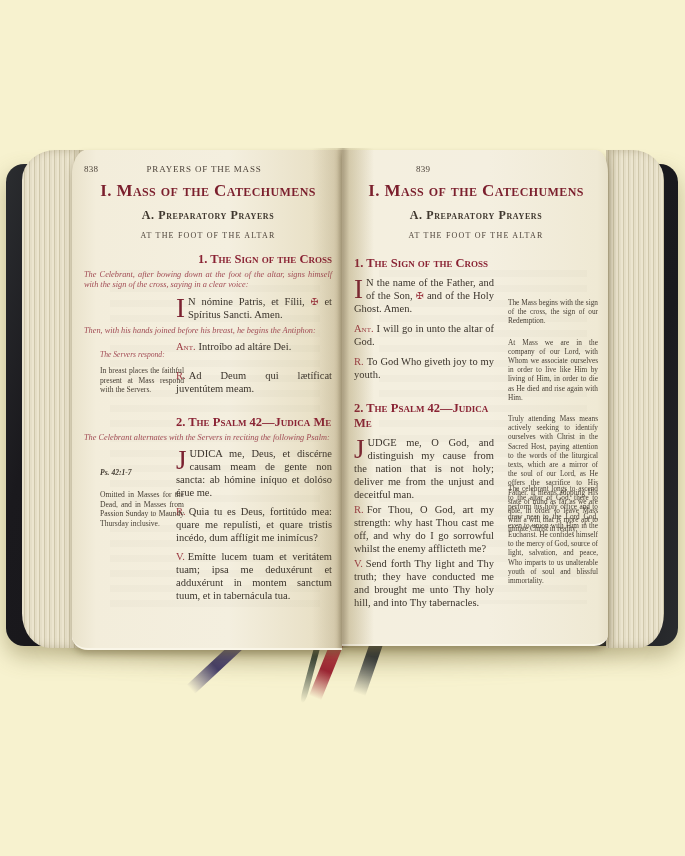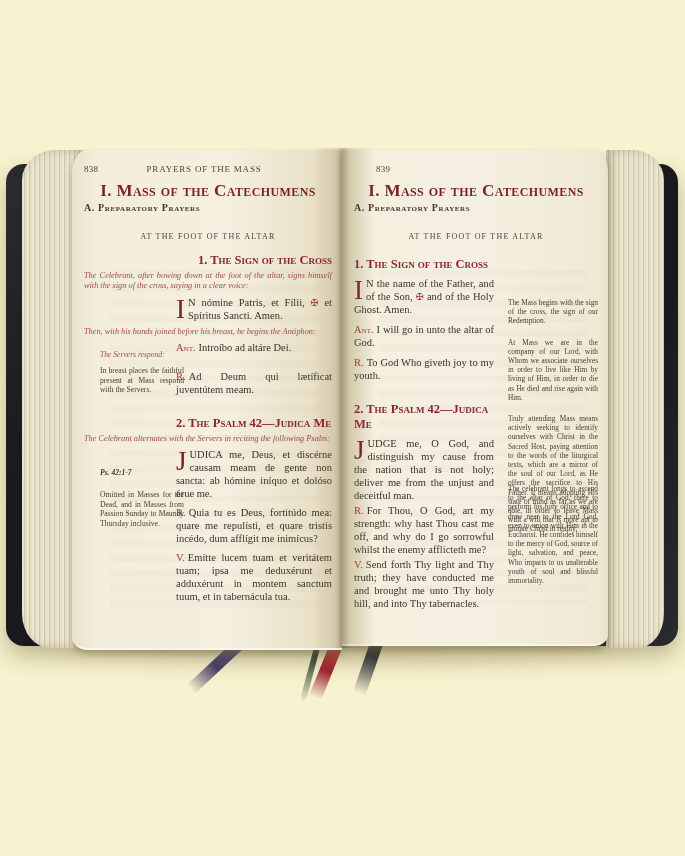--- a/index.html
+++ b/index.html
@@ -52,28 +52,28 @@
   .gutter{position:absolute;left:306px;top:6px;width:62px;height:500px;pointer-events:none;
     background:linear-gradient(to right,rgba(120,100,60,0) 0%,rgba(120,100,60,.18) 40%,rgba(80,65,38,.32) 50%,rgba(120,100,60,.18) 60%,rgba(120,100,60,0) 100%);}
   .ghost{position:absolute;left:14%;right:8%;top:120px;bottom:40px;pointer-events:none;opacity:.55;
     background:repeating-linear-gradient(to bottom,rgba(110,100,80,.055) 0 7px,rgba(0,0,0,0) 7px 15px);
     filter:blur(.7px);}
 
   
   .content{position:absolute;inset:0;padding:13px 10px 0 12px;box-sizing:border-box;font-size:10.5px;line-height:13px;}
   .page-right .content{padding:13px 10px 0 12px;}
   .ph-row{display:flex;align-items:flex-start;font-variant:small-caps;letter-spacing:.8px;
-    font-size:9px;color:#4e443b;}
+    font-size:9px;color:#4e443b;gap:40px;}
   .ph-row .mid{flex:1;text-align:center;}
   .pnum{font-variant:normal;letter-spacing:.2px;}
   .title{margin:5px 0 0;text-align:center;font-variant:small-caps;font-weight:700;
     font-size:17px;line-height:20px;letter-spacing:.4px;color:#7b1f2d;}
-  .sub{margin-top:0;text-align:left;font-variant:small-caps;font-weight:700;
-    font-size:10px;letter-spacing:.6px;color:#3f372e;}
-  .sub2{margin-top:16px;text-align:center;font-size:8px;letter-spacing:1.2px;color:#4e443b;}
+  .sub{margin-top:8px;text-align:center;font-variant:small-caps;font-weight:700;
+    font-size:12px;letter-spacing:.6px;color:#3f372e;}
+  .sub2{margin-top:7px;text-align:center;font-size:8px;letter-spacing:1.2px;color:#4e443b;}
   .h{font-variant:small-caps;font-weight:700;font-size:12.5px;line-height:15px;color:#8a2334;margin:0;}
   .mt-h1{margin-top:10px;} .mt-h2{margin-top:20px;}
   .h-right{text-align:right;}
   .rubric{margin:3px 0 0;color:#a24c55;font-style:italic;font-size:8.3px;line-height:10.3px;text-align:justify;}
   .body{margin:4px 0 0;text-align:justify;}
   .indent{margin-left:92px;}
   .rp-main{margin-right:104px;}
   .dropcap{float:left;font-size:27px;line-height:24px;padding:1px 3px 0 0;color:#7b2130;font-weight:400;}
   .marker{color:#9c3a42;margin-right:3px;}
   .sc{font-variant:small-caps;}

